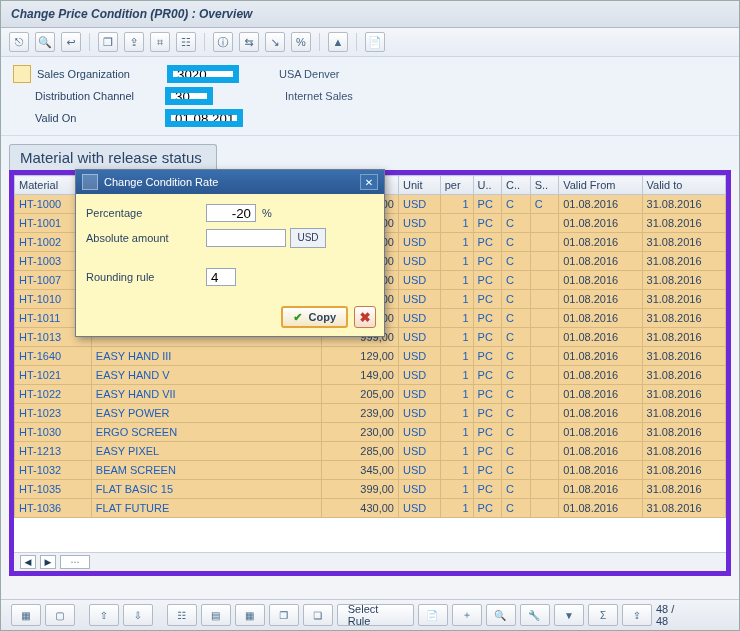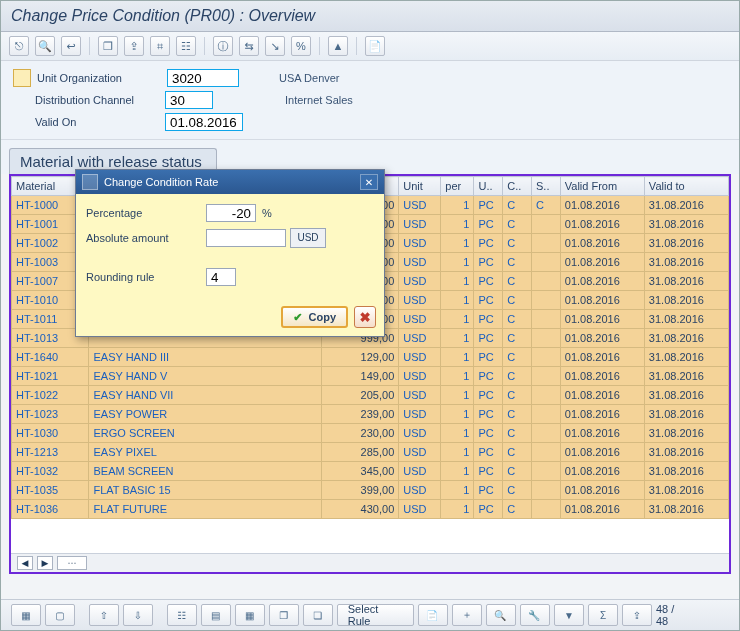--- a/index.html
+++ b/index.html
@@ -1,30 +1,30 @@
 <!DOCTYPE html>
 <html><head>
 <meta charset="utf-8">
 <style>
   html,body{margin:0;padding:0;font-family:Arial,Helvetica,sans-serif;font-size:11px;color:#1f3a5a;background:#eef1f5;}
   .window{width:740px;height:631px;border:1px solid #9aa;box-sizing:border-box;position:relative;background:#f2f4f7;overflow:hidden;}
   .title-bar{background:linear-gradient(#e7ecf2,#d9e0ea);border-bottom:1px solid #b0b8c5;padding:6px 10px;}
-  .title-bar .title{font-size:16px;font-style:italic;font-weight:normal;color:#2b4466;}
+  .title-bar .title{font-size:12px;font-style:italic;font-weight:bold;color:#2b4466;}
   .toolbar{background:linear-gradient(#f3f6fa,#e7edf4);border-bottom:1px solid #cfd5de;padding:4px 8px;display:flex;align-items:center;gap:6px;}
   .tb-btn{width:18px;height:18px;border:1px solid #b5bcc9;border-radius:2px;background:linear-gradient(#fff,#e8ecf2);display:flex;align-items:center;justify-content:center;font-size:11px;cursor:pointer;color:#4a6a8a;}
   .tb-sep{width:1px;height:18px;background:#c8d0dc;margin:0 2px;}
   .selection{padding:8px 12px 4px 12px;background:#eef3f9;border-bottom:1px solid #d5dbe4;}
   .sel-row{display:flex;align-items:center;margin-bottom:4px;}
   .sel-icon{width:16px;height:16px;border:1px solid #d6ae4a;background:#fceeb8;margin-right:6px;}
   .sel-label{width:130px;color:#2b4466;}
-  .sel-input{width:72px;height:18px;border:1px solid #0ea5e9;background:#fff;padding:0 4px;box-sizing:border-box;text-align:left;}
+  .sel-input{width:72px;height:18px;border:6px solid #0ea5e9;background:#fff;padding:0 4px;box-sizing:border-box;text-align:left;}
   .sel-desc{margin-left:40px;color:#3a5475;}
   .tab-strip{padding:8px 8px 0 8px;background:#eef3f9;}
   .tab{display:inline-block;padding:4px 14px 4px 10px;border:1px solid #aab3c2;border-bottom:none;background:#dde5ef;border-radius:3px 3px 0 0;font-size:15px;color:#2b4466;}
-  .grid-wrap{margin:0 8px;border:2px solid #6d28d9;background:#fff;height:396px;overflow:hidden;position:relative;}
+  .grid-wrap{margin:0 8px;border:5px solid #6d28d9;background:#fff;height:396px;overflow:hidden;position:relative;}
   table.grid{border-collapse:collapse;width:100%;table-layout:fixed;}
   table.grid th{background:linear-gradient(#f3f6fa,#e4e9f1);border:1px solid #bfc7d4;padding:3px 4px;font-weight:normal;color:#2b4466;text-align:left;font-size:11px;white-space:nowrap;overflow:hidden;}
   table.grid td{border:1px solid #d6ba80;padding:3px 4px;background:#f4d398;color:#2b4466;font-size:11px;white-space:nowrap;overflow:hidden;}
   table.grid td.link{color:#1a5fbf;}
   table.grid td.num{text-align:right;}
   .grid-scroll{position:absolute;bottom:0;left:0;right:0;height:18px;background:#eef1f5;border-top:1px solid #c9d0db;display:flex;align-items:center;padding:0 6px;gap:4px;}
   .sb-btn{width:14px;height:12px;border:1px solid #aab3c2;background:#fff;font-size:9px;display:flex;align-items:center;justify-content:center;cursor:pointer;}
   .bottom-bar{position:absolute;bottom:0;left:0;right:0;height:30px;background:linear-gradient(#f1f4f8,#e3e8ef);border-top:1px solid #c4cbd6;display:flex;align-items:center;padding:0 10px;gap:4px;}
   .bb-btn{height:20px;min-width:20px;border:1px solid #b3bac7;border-radius:2px;background:linear-gradient(#fff,#e8ecf2);display:flex;align-items:center;justify-content:center;font-size:10px;padding:0 4px;cursor:pointer;color:#4a6a8a;}
   .bb-sep{width:6px;}
@@ -72,21 +72,21 @@
     <span class="tb-btn">%</span>
     <span class="tb-sep"></span>
     <span class="tb-btn">▲</span>
     <span class="tb-sep"></span>
     <span class="tb-btn">📄</span>
   </div>
 
   <div class="selection">
     <div class="sel-row">
       <span class="sel-icon"></span>
-      <span class="sel-label">Unit Organization</span>
+      <span class="sel-label">Sales Organization</span>
       <input class="sel-input" value="3020" style="">
       <span class="sel-desc">USA Denver</span>
     </div>
     <div class="sel-row">
       <span style="width:22px"></span>
       <span class="sel-label">Distribution Channel</span>
       <input class="sel-input" style="width: 48px;" value="30">
       <span class="sel-desc" style="margin-left:72px">Internet Sales</span>
     </div>
     <div class="sel-row">

